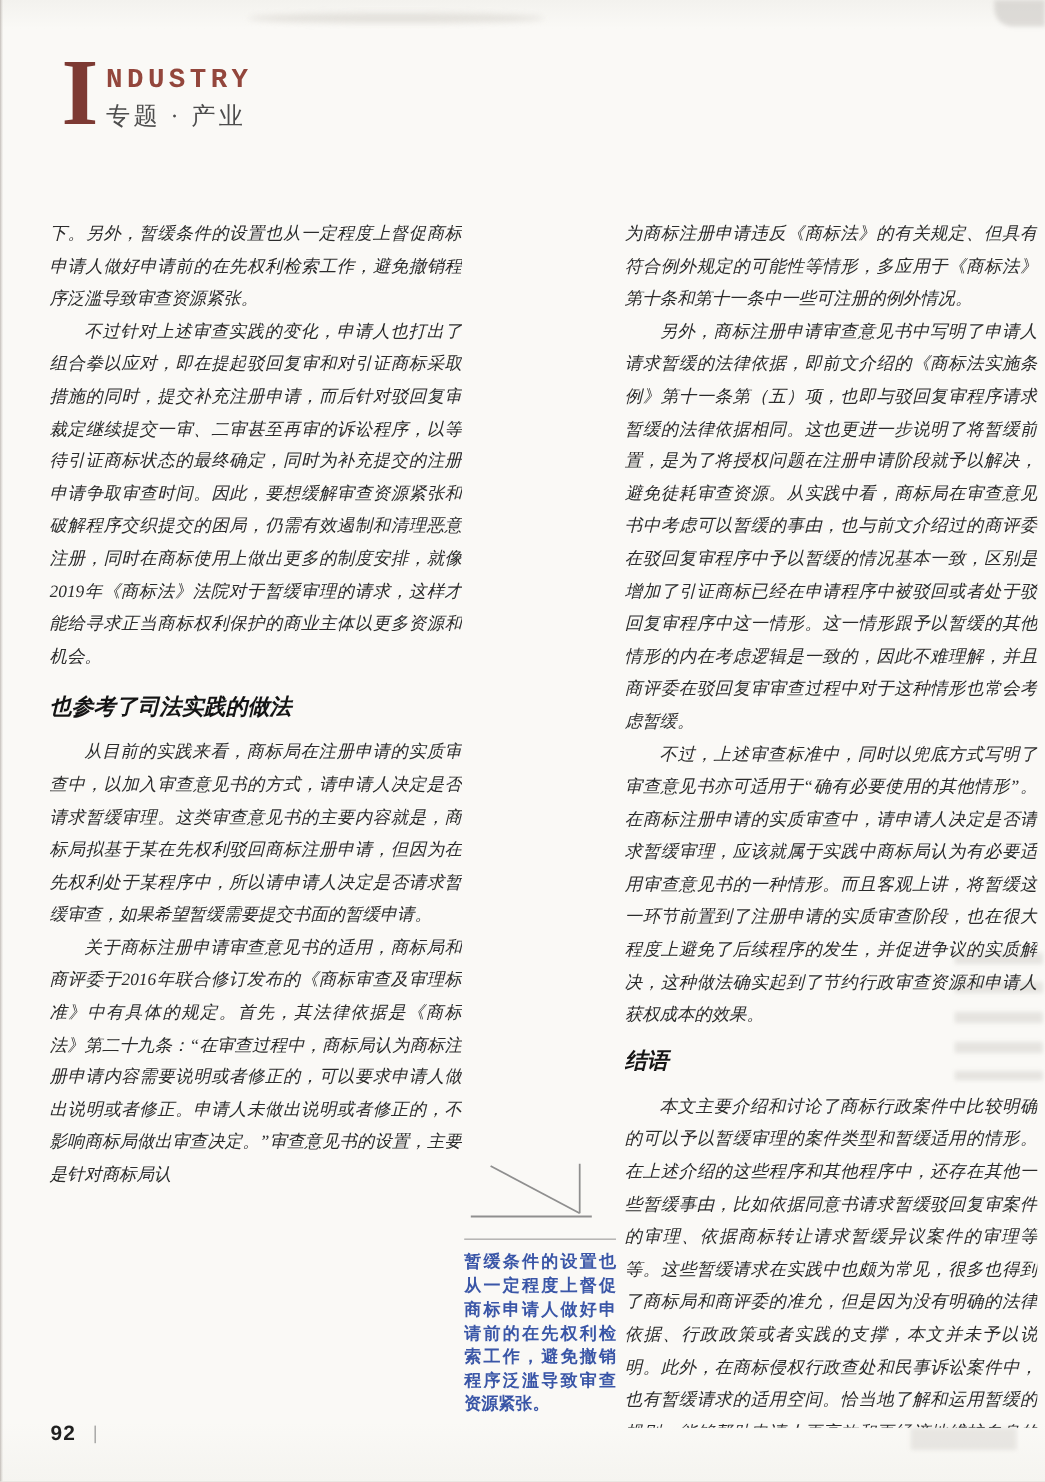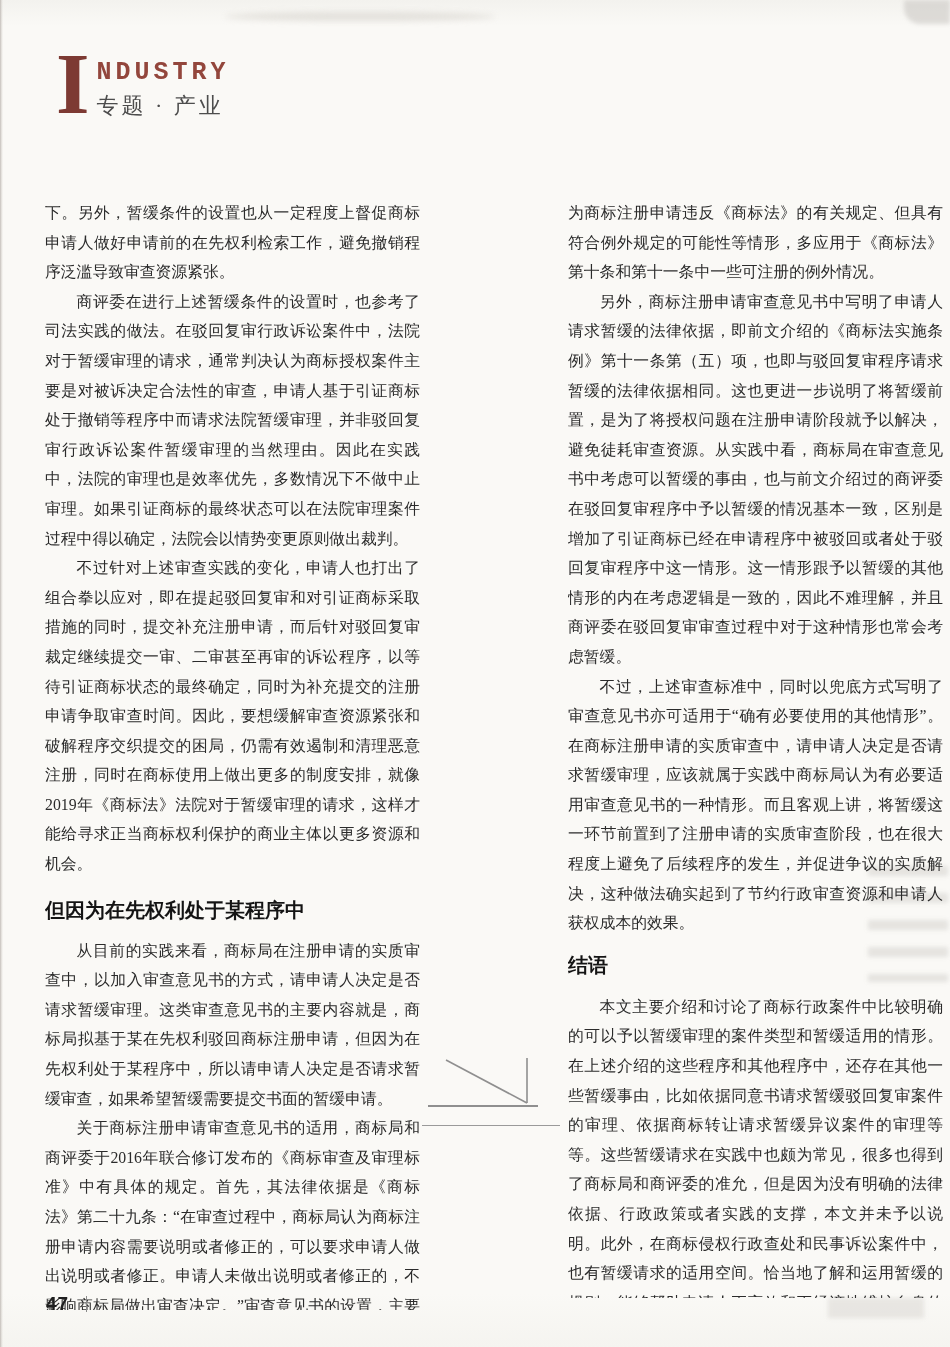--- a/index.html
+++ b/index.html
@@ -27,21 +27,21 @@
   .logo-i { font-size:86px; line-height:68px; font-weight:bold; color:#7d3a33;
     font-family:"Liberation Serif",serif; }
   .logo-right { margin-left:7px; padding-top:8px; }
   .logo-word { font-size:25px; letter-spacing:4px; font-weight:bold; color:#93463c;
     font-family:Liberation Mono, monospace; }
   .logo-sub { font-size:22px; letter-spacing:3px; color:#4d4d4d; margin-top:4px;
     font-weight:normal; }
 
   
   .col { position:absolute; top:198px; font-size:15.8px; line-height:29.6px;
-    text-align:justify; overflow:hidden; }
+    text-align:justify; overflow:hidden;font-style:italic; }
   .col-left  { left:45px;  width:375px; height:1112px; }
   .col-right { left:568px; width:375px; height:1100px; }
   .para { margin:0; }
   .para.indent { text-indent:2em; }
   .section-heading { font-family:"Liberation Sans","DejaVu Sans",sans-serif;
     font-weight:bold; font-size:20px; color:#141414; line-height:30px;
     margin:16px 0 11px; text-align:left; }
   .section-heading.conclusion { margin:12px 0 12px; }
 
   
@@ -70,42 +70,42 @@
   <div class="header">
     <span class="logo-i">I</span>
     <span class="logo-right">
       <div class="logo-word">NDUSTRY</div>
       <div class="logo-sub">专题 · 产业</div>
     </span>
   </div>
 
   <div class="col col-left">
     <p class="para">下。另外，暂缓条件的设置也从一定程度上督促商标申请人做好申请前的在先权利检索工作，避免撤销程序泛滥导致审查资源紧张。</p>
-    <p class="para indent">商评委在进行上述暂缓条件的设置时，也参考了司法实践的做法。在驳回复审行政诉讼案件中，法院对于暂缓审理的请求，通常判决认为商标授权案件主要是对被诉决定合法性的审查，申请人基于引证商标处于撤销等程序中而请求法院暂缓审理，并非驳回复审行政诉讼案件暂缓审理的当然理由。因此在实践中，法院的审理也是效率优先，多数情况下不做中止审理。如果引证商标的最终状态可以在法院审理案件过程中得以确定，法院会以情势变更原则做出裁判。</p>
     <p class="para indent">不过针对上述审查实践的变化，申请人也打出了组合拳以应对，即在提起驳回复审和对引证商标采取措施的同时，提交补充注册申请，而后针对驳回复审裁定继续提交一审、二审甚至再审的诉讼程序，以等待引证商标状态的最终确定，同时为补充提交的注册申请争取审查时间。因此，要想缓解审查资源紧张和破解程序交织提交的困局，仍需有效遏制和清理恶意注册，同时在商标使用上做出更多的制度安排，就像2019年《商标法》法院对于暂缓审理的请求，这样才能给寻求正当商标权利保护的商业主体以更多资源和机会。</p>
-    <h3 class="section-heading">但因为在先权利处于某程序中</h3>
+    <h3 class="section-heading">也参考了司法实践的做法</h3>
     <p class="para indent">从目前的实践来看，商标局在注册申请的实质审查中，以加入审查意见书的方式，请申请人决定是否请求暂缓审理。这类审查意见书的主要内容就是，商标局拟基于某在先权利驳回商标注册申请，但因为在先权利处于某程序中，所以请申请人决定是否请求暂缓审查，如果希望暂缓需要提交书面的暂缓申请。</p>
     <p class="para indent">关于商标注册申请审查意见书的适用，商标局和商评委于2016年联合修订发布的《商标审查及审理标准》中有具体的规定。首先，其法律依据是《商标法》第二十九条：“在审查过程中，商标局认为商标注册申请内容需要说明或者修正的，可以要求申请人做出说明或者修正。申请人未做出说明或者修正的，不影响商标局做出审查决定。”审查意见书的设置，主要是针对商标局认</p>
   </div>
 
   <div class="col col-right">
     <p class="para">为商标注册申请违反《商标法》的有关规定、但具有符合例外规定的可能性等情形，多应用于《商标法》第十条和第十一条中一些可注册的例外情况。</p>
     <p class="para indent">另外，商标注册申请审查意见书中写明了申请人请求暂缓的法律依据，即前文介绍的《商标法实施条例》第十一条第（五）项，也即与驳回复审程序请求暂缓的法律依据相同。这也更进一步说明了将暂缓前置，是为了将授权问题在注册申请阶段就予以解决，避免徒耗审查资源。从实践中看，商标局在审查意见书中考虑可以暂缓的事由，也与前文介绍过的商评委在驳回复审程序中予以暂缓的情况基本一致，区别是增加了引证商标已经在申请程序中被驳回或者处于驳回复审程序中这一情形。这一情形跟予以暂缓的其他情形的内在考虑逻辑是一致的，因此不难理解，并且商评委在驳回复审审查过程中对于这种情形也常会考虑暂缓。</p>
     <p class="para indent">不过，上述审查标准中，同时以兜底方式写明了审查意见书亦可适用于“确有必要使用的其他情形”。在商标注册申请的实质审查中，请申请人决定是否请求暂缓审理，应该就属于实践中商标局认为有必要适用审查意见书的一种情形。而且客观上讲，将暂缓这一环节前置到了注册申请的实质审查阶段，也在很大程度上避免了后续程序的发生，并促进争议的实质解决，这种做法确实起到了节约行政审查资源和申请人获权成本的效果。</p>
     <h3 class="section-heading conclusion">结语</h3>
     <p class="para indent"><span>本文主要介绍和讨论了商标行政案件中比较明确的可以予以暂缓审理的案件类型和暂缓适用的情形。在上述介绍的这些程序和其他程序中，还存在其他一些暂缓事由，比如依据同意书请求暂缓驳回复审案件的审理、依据商标转让请求暂缓异议案件的审理等等。这些暂缓请求在实践中也颇为常见，很多也得到了商标局和商评委的准允，但是因为没有明确的法律依据、行政政策或者实践的支撑，本文并未予以说明。此外，在商标侵权行政查处和民事诉讼案件中，也有暂缓请求的适用空间。恰当地了解和运用暂缓的规则，能够帮助申请人更高效和更经济地维护自身的商标权利。</span></p>
   </div>
 
   <div class="pull-quote">
     <svg width="138" height="58" viewBox="0 0 138 58">
       <line x1="24" y1="4" x2="105" y2="47" stroke="#8f8f8f" stroke-width="1.6"></line>
       <line x1="105" y1="2" x2="105" y2="47" stroke="#8f8f8f" stroke-width="1.6"></line>
       <line x1="6" y1="50" x2="116" y2="50" stroke="#8f8f8f" stroke-width="1.8"></line>
     </svg>
     <hr class="pq-rule">
+    <div class="pq-text">暂缓条件的设置也从一定程度上督促商标申请人做好申请前的在先权利检索工作，避免撤销程序泛滥导致审查资源紧张。</div>
   </div>
 
   <div class="footer">
-    <span class="page-num">47</span>
+    <span class="page-num">92</span>
     <span class="page-num-divider"></span>
   </div>
 
 </div>
 
 </body></html>

